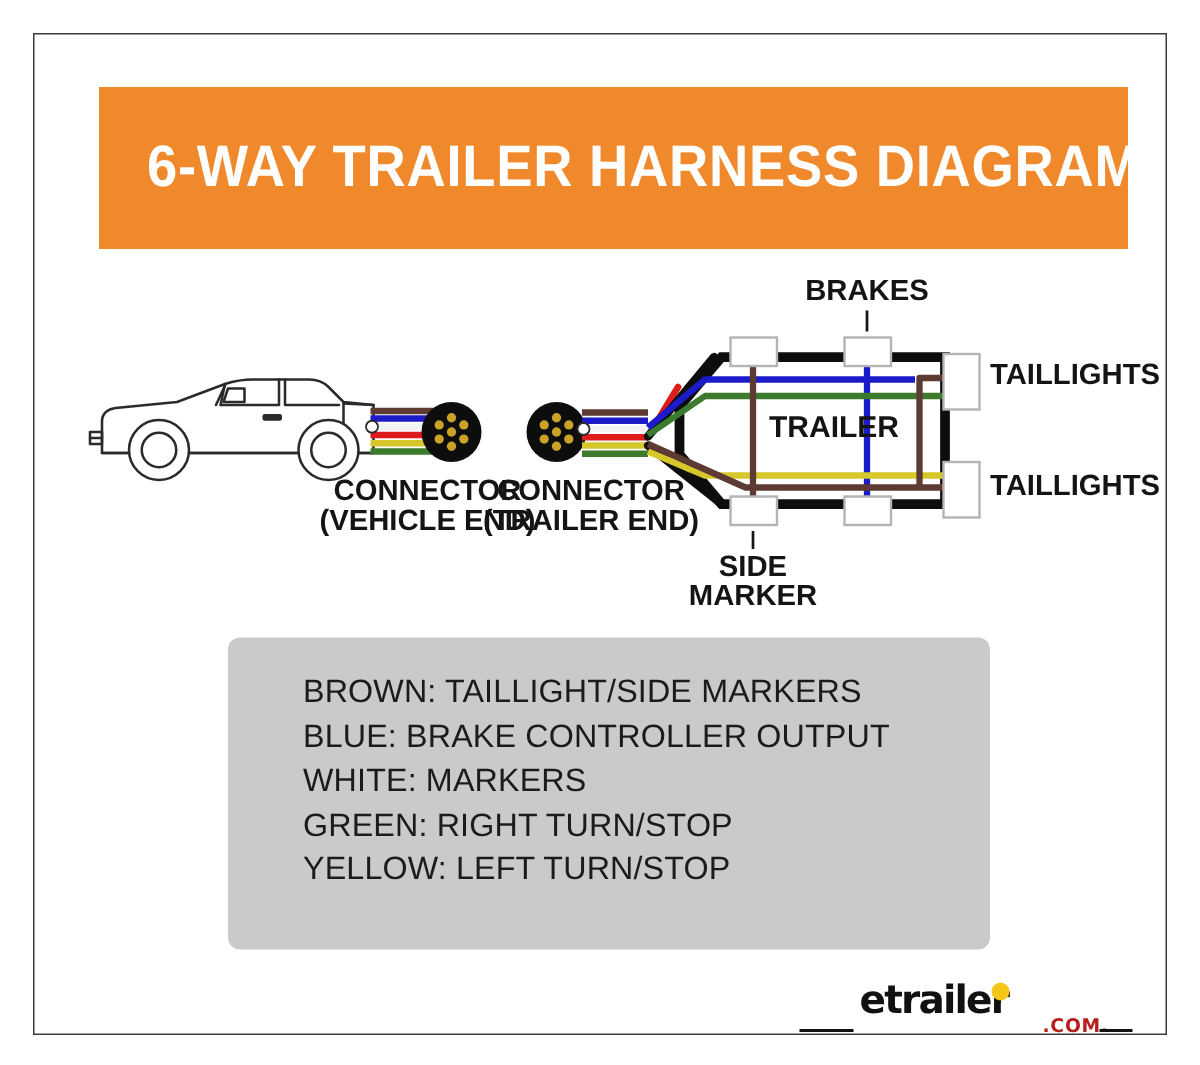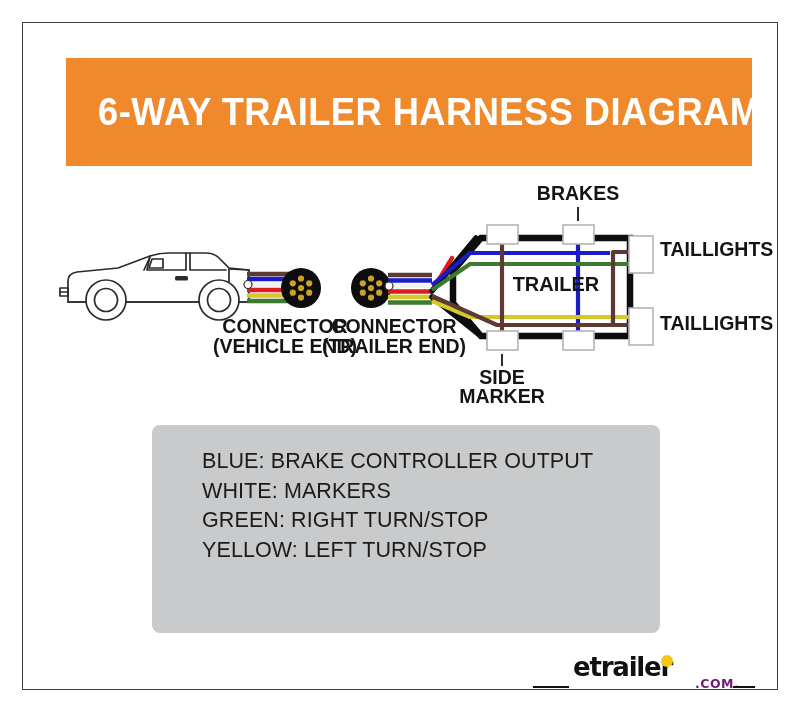--- a/index.html
+++ b/index.html
@@ -107,21 +107,21 @@
     border-radius: 50%;
     background: #f5c518;
   }
   #logo-com {
     position: absolute;
     left: 162px;
     top: 22px;
     font-family: "DejaVu Sans", sans-serif;
     font-weight: bold;
     font-size: 12.5px;
-    color: #701a75;
+    color: #b91c1c;
     letter-spacing: 0.5px;
   }
   .logo-rule {
     position: absolute;
     top: 32px;
     height: 1.5px;
     background: #111111;
   }
   #logo-rule-left  { left: 0px;   width: 36px; }
   #logo-rule-right { left: 200px; width: 22px; }
@@ -268,20 +268,21 @@
     <text class="lbl" x="502" y="403" font-size="19.5" text-anchor="middle">MARKER</text>
 
     <text class="lbl" x="660" y="256" font-size="19.5" text-anchor="start">TAILLIGHTS</text>
 
     <text class="lbl" x="660" y="330" font-size="19.5" text-anchor="start">TAILLIGHTS</text>
 
     <text class="lbl" x="556" y="291" font-size="20" text-anchor="middle">TRAILER</text>
   </svg>
 
   <div id="legend-box">
+    <div class="legend-line">BROWN: TAILLIGHT/SIDE MARKERS</div>
     <div class="legend-line">BLUE: BRAKE CONTROLLER OUTPUT</div>
     <div class="legend-line">WHITE: MARKERS</div>
     <div class="legend-line">GREEN: RIGHT TURN/STOP</div>
     <div class="legend-line">YELLOW: LEFT TURN/STOP</div>
   </div>
 
   <div id="logo">
     <div class="logo-rule" id="logo-rule-left"></div>
     <div id="logo-word">etrailer</div>
     <div id="logo-dot"></div>

